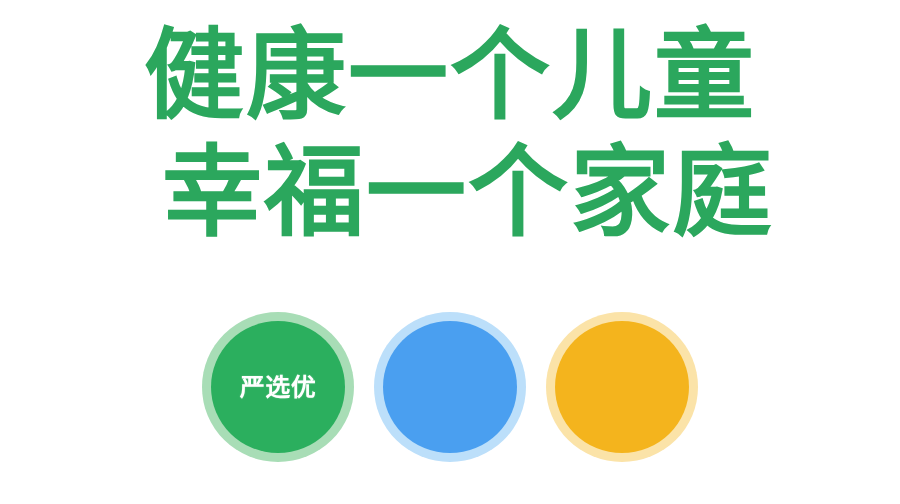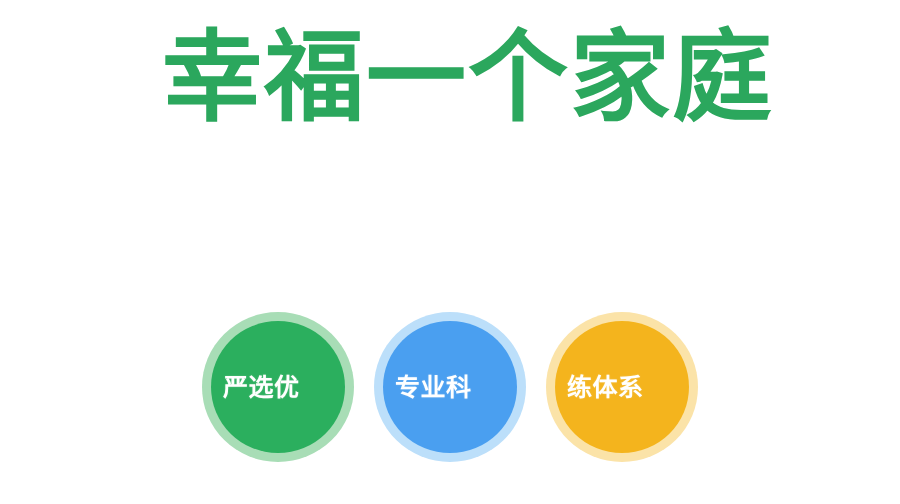--- a/index.html
+++ b/index.html
@@ -81,58 +81,57 @@
     border-radius: 50%;
     z-index: 1;
   }
   .badge-label {
     position: relative;
     z-index: 2;
     color: #ffffff;
     font-weight: 700;
     font-size: 25px;
     line-height: 31px;
-    text-align: left;
+    text-align: center;
     letter-spacing: 0.5px;
     width: 110px;
     font-family: "DejaVu Sans", "Liberation Sans", sans-serif;
     text-shadow: 0 0 2px rgba(255,255,255,0.25);
   }
   .badge-label .lbl-line { display: block; white-space: nowrap; }
 </style>
 </head>
 <body style="background: rgb(255, 255, 255);">
 
 <div class="poster" style="background: rgb(255, 255, 255);">
 
   <div class="headline">
+    <span class="headline-line line1" style="color: rgb(43, 167, 93);">健康一个儿童</span>
     <span class="headline-line line2" style="color: rgb(43, 167, 93);">幸福一个家庭</span>
   </div>
 
   <div class="badge-row">
 
     <div class="badge">
       <span class="badge-ring" style="background: rgb(168, 221, 182);"></span>
       <span class="badge-core" style="background: rgb(43, 175, 94);"></span>
       <span class="badge-label" style="color: rgb(255, 255, 255);">
         <span class="lbl-line">严选优</span>
       </span>
     </div>
 
 
     <div class="badge">
       <span class="badge-ring" style="background: rgb(188, 223, 250);"></span>
       <span class="badge-core" style="background: rgb(74, 159, 240);"></span>
       <span class="badge-label" style="color: rgb(255, 255, 255);">
-        <span class="lbl-line">专业科</span>
       </span>
     </div>
 
     <div class="badge">
       <span class="badge-ring" style="background: rgb(251, 227, 168);"></span>
       <span class="badge-core" style="background: rgb(244, 180, 29);"></span>
       <span class="badge-label" style="color: rgb(255, 255, 255);">
-        <span class="lbl-line">练体系</span>
       </span>
     </div>
 
   </div>
 </div>
 
 </body></html>

